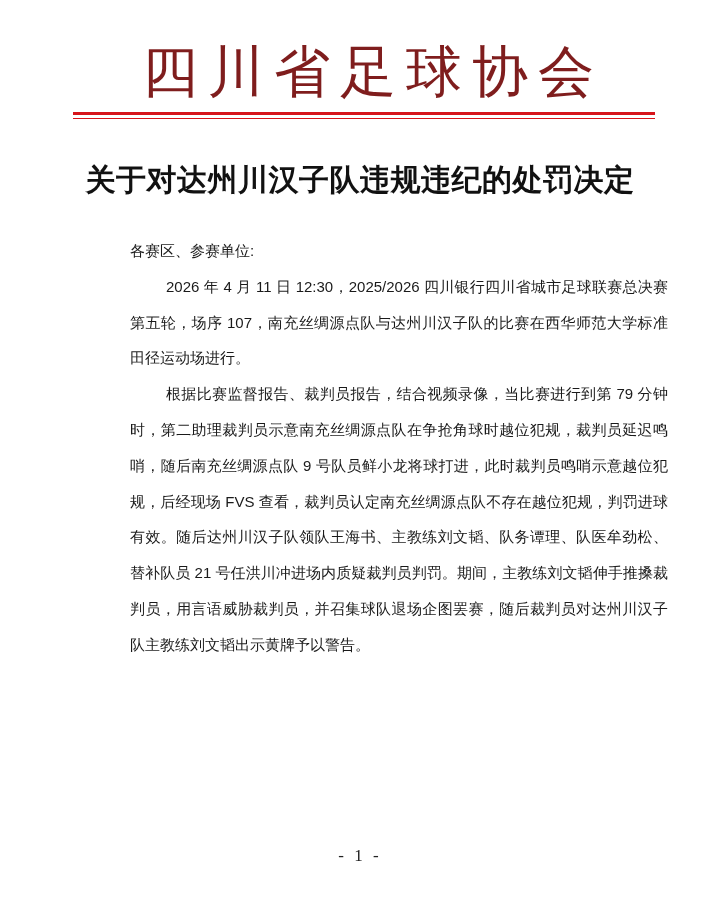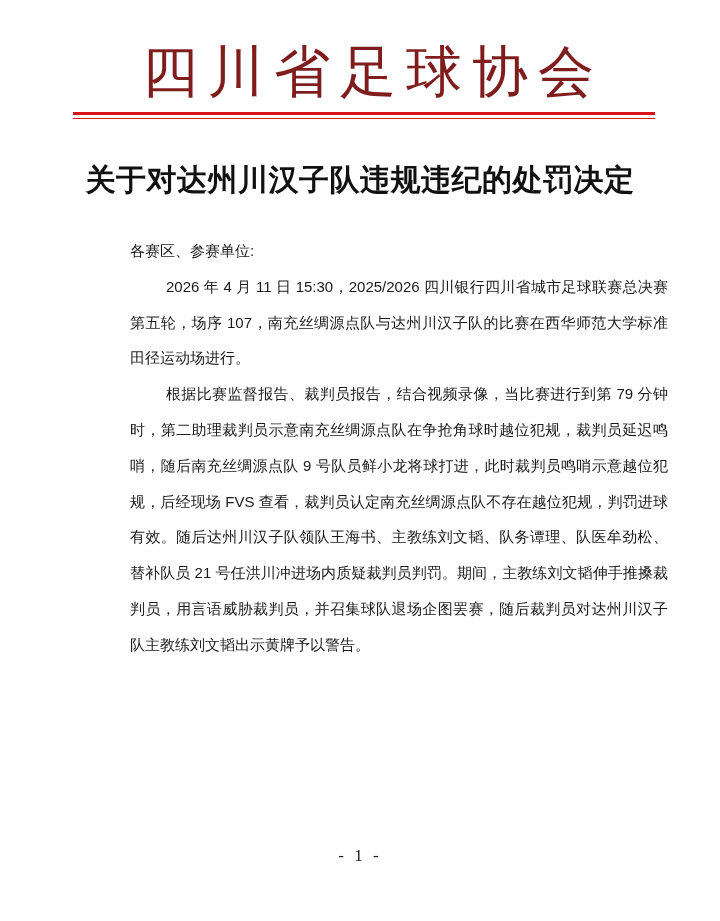--- a/index.html
+++ b/index.html
@@ -93,17 +93,17 @@
 
 <div class="rule">
   <div class="thick"></div>
   <div class="thin"></div>
 </div>
 
 <div class="doc-title">关于对达州川汉子队违规违纪的处罚决定</div>
 
 <div class="body-text">
   <p>各赛区、参赛单位:</p>
-  <p class="indent">2026 年 4 月 11 日 15:30，2025/2026 四川银行四川省城市足球联赛总决赛第五轮，场序 107，南充丝绸源点队与达州川汉子队的比赛在西华师范大学标准田径运动场进行。</p>
+  <p class="indent">2026 年 4 月 11 日 12:30，2025/2026 四川银行四川省城市足球联赛总决赛第五轮，场序 107，南充丝绸源点队与达州川汉子队的比赛在西华师范大学标准田径运动场进行。</p>
   <p class="indent">根据比赛监督报告、裁判员报告，结合视频录像，当比赛进行到第 79 分钟时，第二助理裁判员示意南充丝绸源点队在争抢角球时越位犯规，裁判员延迟鸣哨，随后南充丝绸源点队 9 号队员鲜小龙将球打进，此时裁判员鸣哨示意越位犯规，后经现场 FVS 查看，裁判员认定南充丝绸源点队不存在越位犯规，判罚进球有效。随后达州川汉子队领队王海书、主教练刘文韬、队务谭理、队医牟劲松、替补队员 21 号任洪川冲进场内质疑裁判员判罚。期间，主教练刘文韬伸手推搡裁判员，用言语威胁裁判员，并召集球队退场企图罢赛，随后裁判员对达州川汉子队主教练刘文韬出示黄牌予以警告。</p>
 </div>
 
 <div class="page-number">- 1 -</div>
 
 </body></html>

